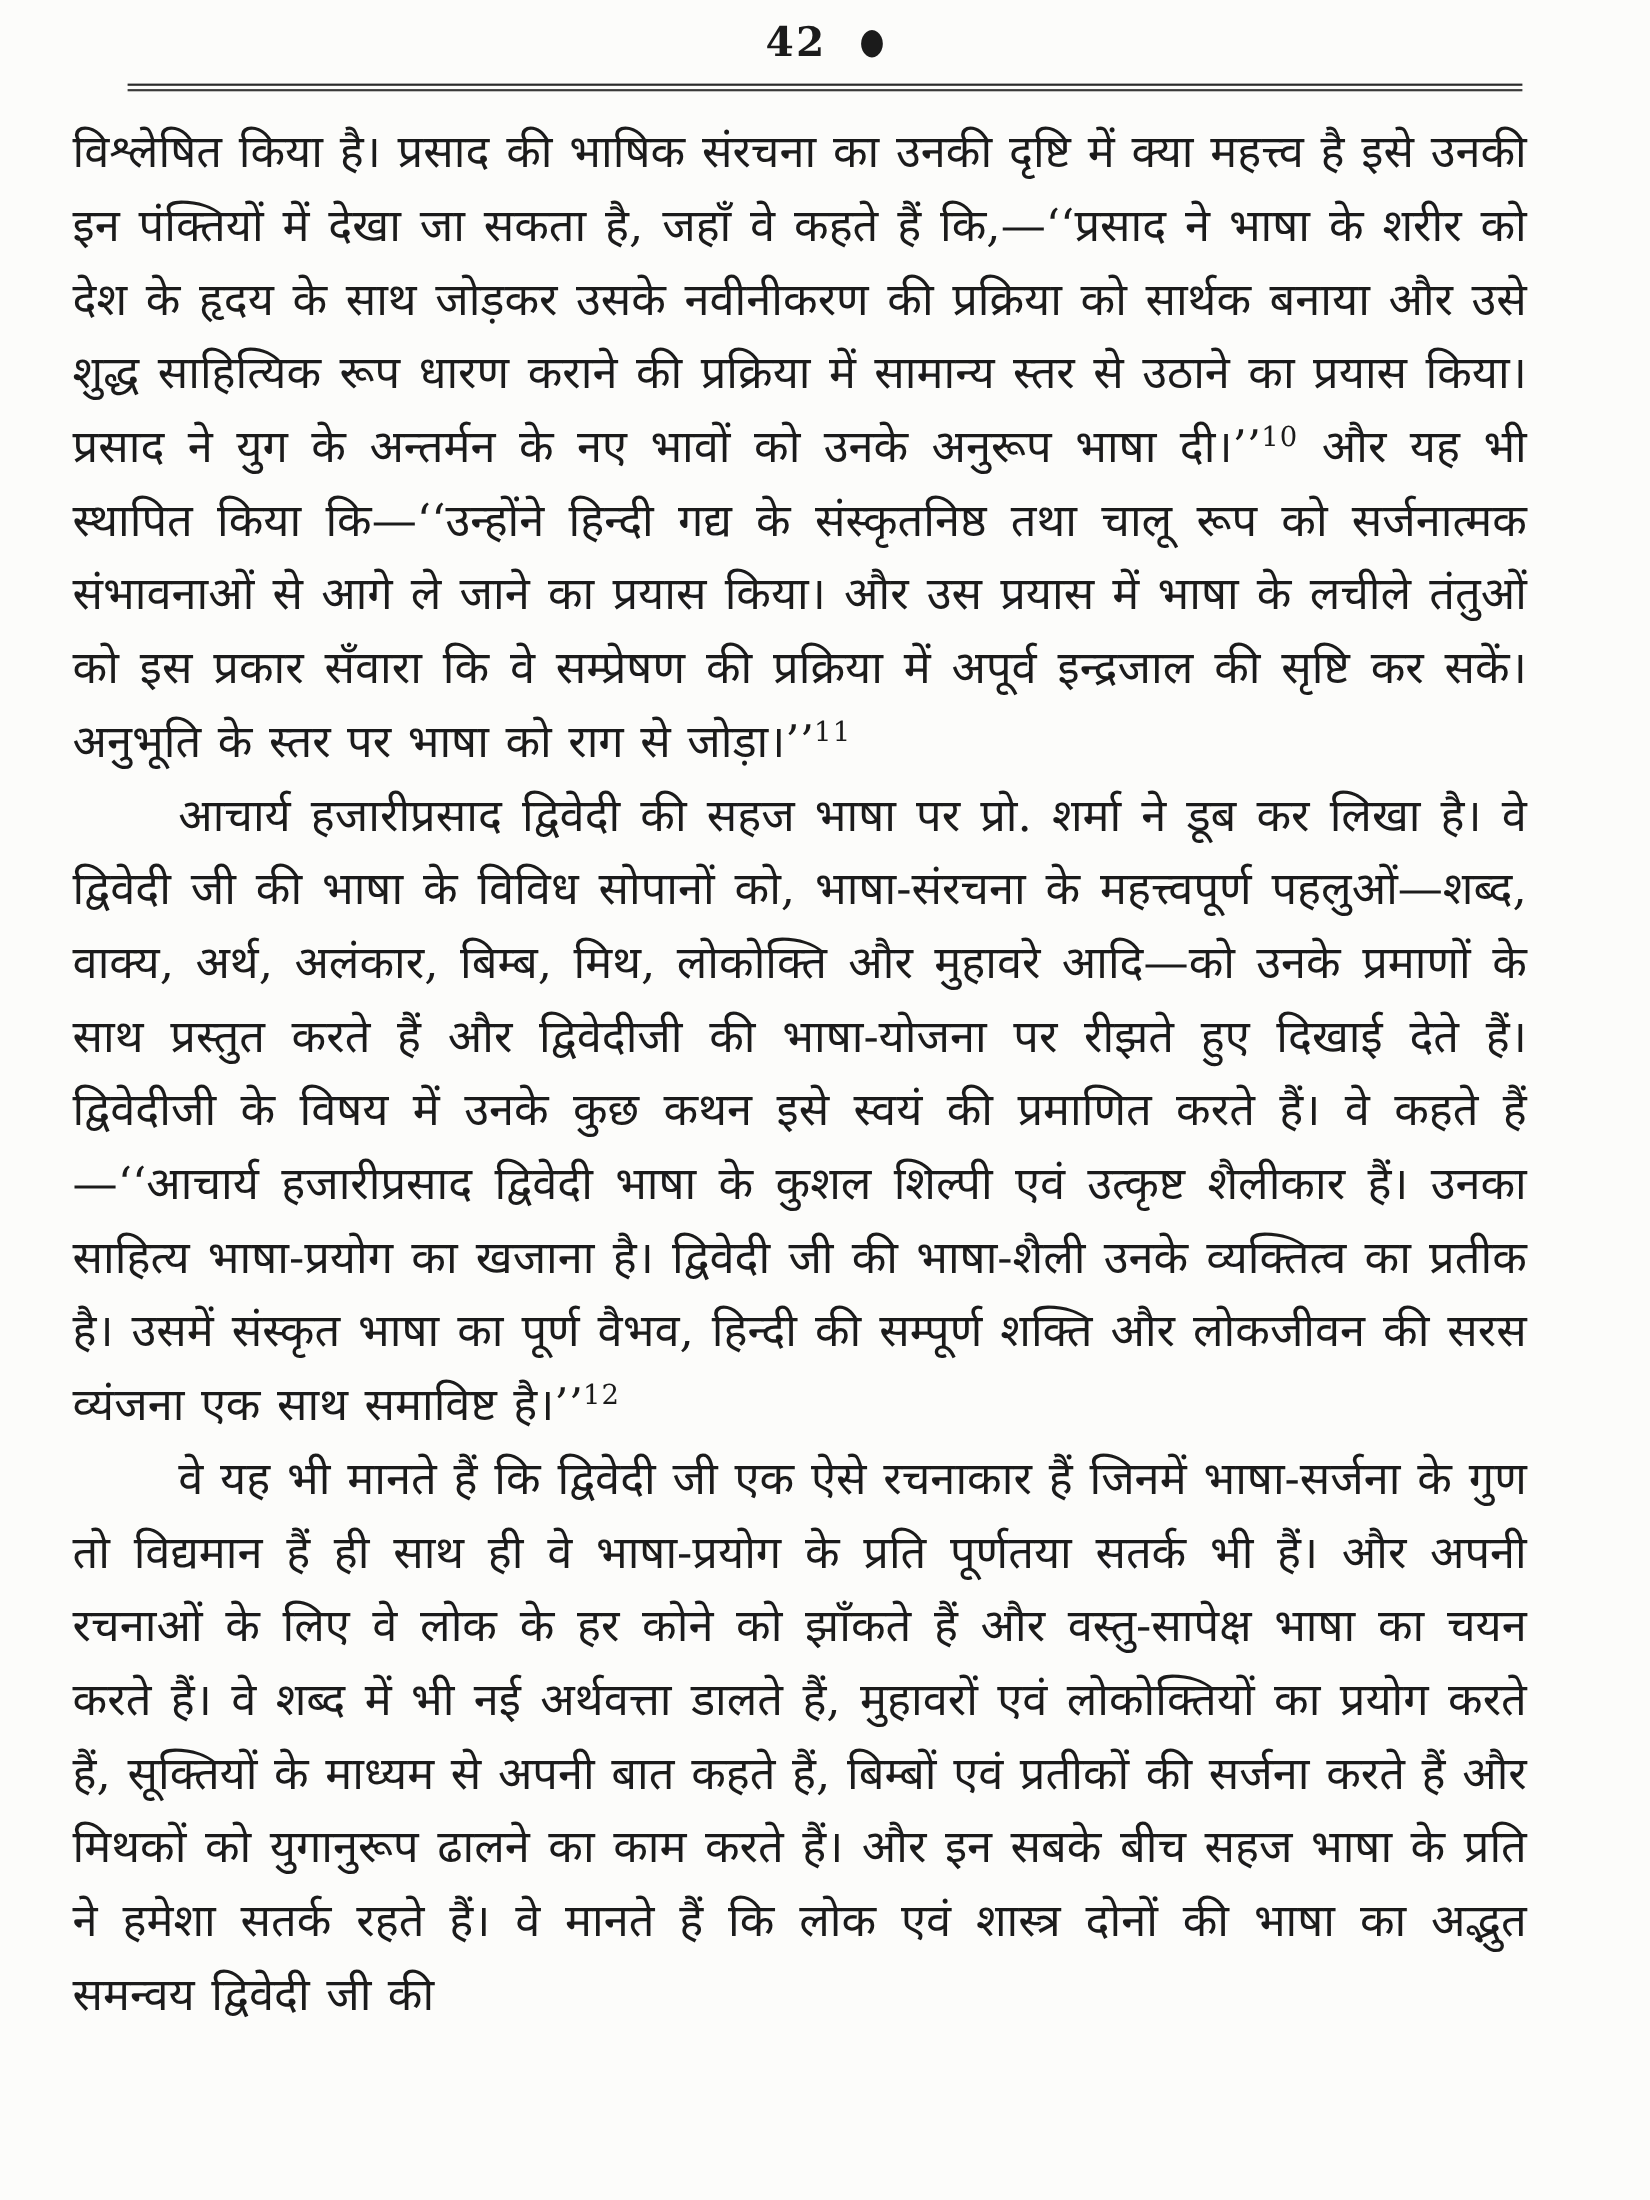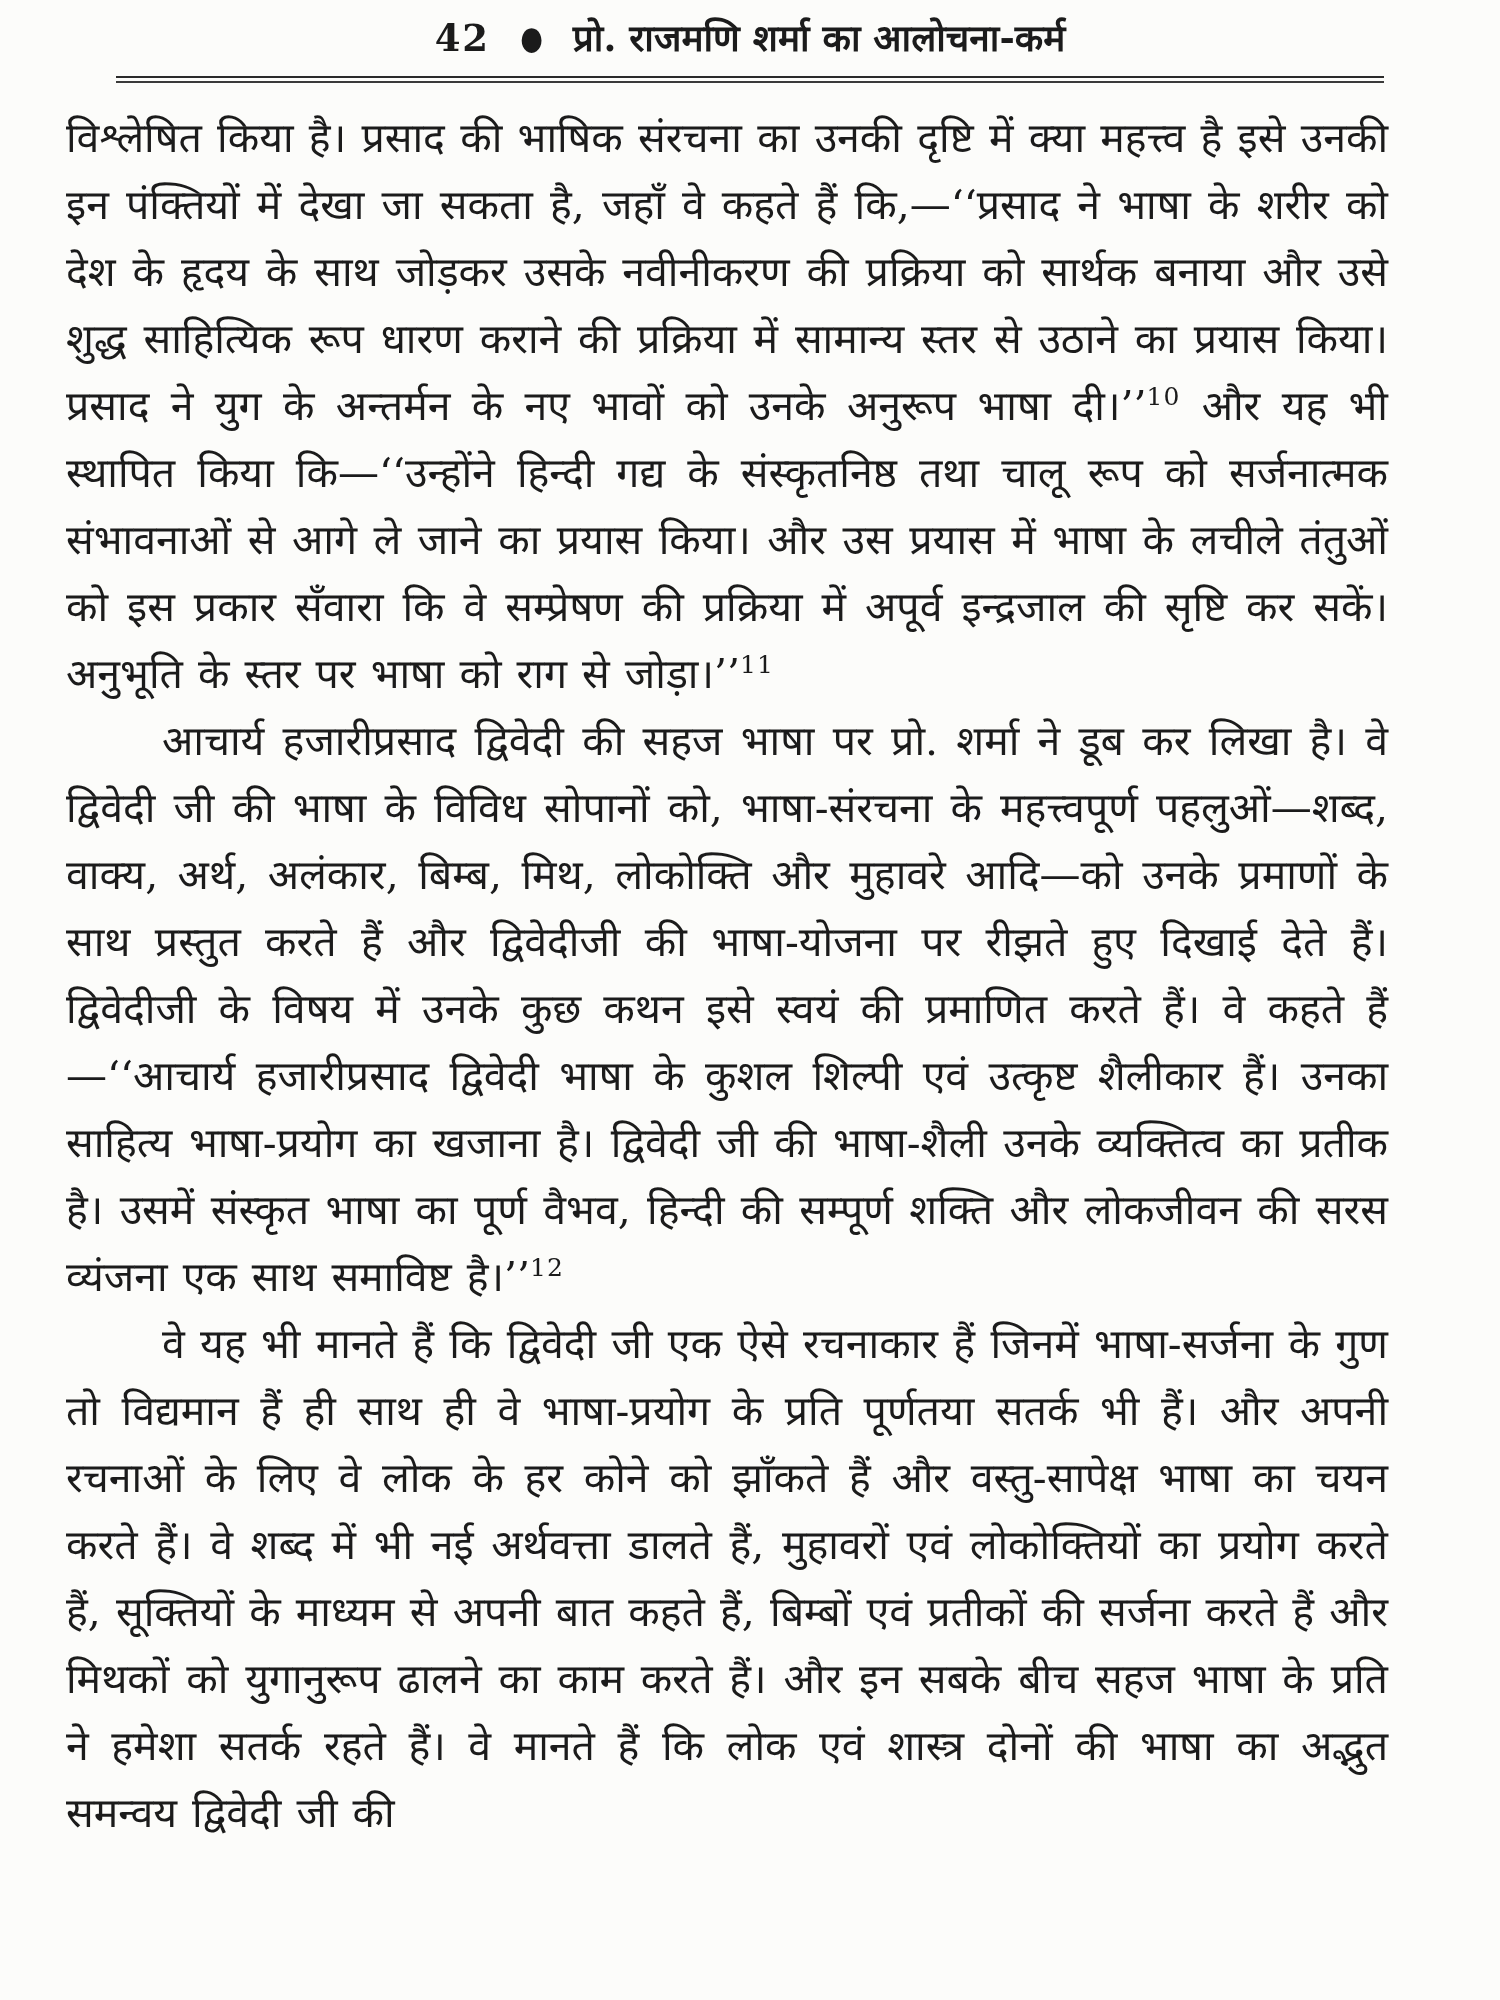--- a/index.html
+++ b/index.html
@@ -70,21 +70,20 @@
   }
 </style>
 </head>
 <body>
 
 <div class="page">
 
   <div class="header">
     <span class="page-number">42</span>
     <span class="bullet-icon">●</span>
-    <span class="running-title">प्रो. राजमणि शर्मा का आलोचना-कर्म</span>
   </div>
 
   <div class="header-rule"></div>
 
   <div class="page-body">
       <p class="para"><span>विश्लेषित किया है। प्रसाद की भाषिक संरचना का उनकी दृष्टि में क्या महत्त्व है इसे उनकी इन पंक्तियों में देखा जा सकता है, जहाँ वे कहते हैं कि,—‘‘प्रसाद ने भाषा के शरीर को देश के हृदय के साथ जोड़कर उसके नवीनीकरण की प्रक्रिया को सार्थक बनाया और उसे शुद्ध साहित्यिक रूप धारण कराने की प्रक्रिया में सामान्य स्तर से उठाने का प्रयास किया। प्रसाद ने युग के अन्तर्मन के नए भावों को उनके अनुरूप भाषा दी।’’</span><sup class="footnote-ref">10</sup><span> और यह भी स्थापित किया कि—‘‘उन्होंने हिन्दी गद्य के संस्कृतनिष्ठ तथा चालू रूप को सर्जनात्मक संभावनाओं से आगे ले जाने का प्रयास किया। और उस प्रयास में भाषा के लचीले तंतुओं को इस प्रकार सँवारा कि वे सम्प्रेषण की प्रक्रिया में अपूर्व इन्द्रजाल की सृष्टि कर सकें। अनुभूति के स्तर पर भाषा को राग से जोड़ा।’’</span><sup class="footnote-ref">11</sup></p>
       <p class="para indent"><span>आचार्य हजारीप्रसाद द्विवेदी की सहज भाषा पर प्रो. शर्मा ने डूब कर लिखा है। वे द्विवेदी जी की भाषा के विविध सोपानों को, भाषा-संरचना के महत्त्वपूर्ण पहलुओं—शब्द, वाक्य, अर्थ, अलंकार, बिम्ब, मिथ, लोकोक्ति और मुहावरे आदि—को उनके प्रमाणों के साथ प्रस्तुत करते हैं और द्विवेदीजी की भाषा-योजना पर रीझते हुए दिखाई देते हैं। द्विवेदीजी के विषय में उनके कुछ कथन इसे स्वयं की प्रमाणित करते हैं। वे कहते हैं—‘‘आचार्य हजारीप्रसाद द्विवेदी भाषा के कुशल शिल्पी एवं उत्कृष्ट शैलीकार हैं। उनका साहित्य भाषा-प्रयोग का खजाना है। द्विवेदी जी की भाषा-शैली उनके व्यक्तित्व का प्रतीक है। उसमें संस्कृत भाषा का पूर्ण वैभव, हिन्दी की सम्पूर्ण शक्ति और लोकजीवन की सरस व्यंजना एक साथ समाविष्ट है।’’</span><sup class="footnote-ref">12</sup></p>
       <p class="para indent"><span>वे यह भी मानते हैं कि द्विवेदी जी एक ऐसे रचनाकार हैं जिनमें भाषा-सर्जना के गुण तो विद्यमान हैं ही साथ ही वे भाषा-प्रयोग के प्रति पूर्णतया सतर्क भी हैं। और अपनी रचनाओं के लिए वे लोक के हर कोने को झाँकते हैं और वस्तु-सापेक्ष भाषा का चयन करते हैं। वे शब्द में भी नई अर्थवत्ता डालते हैं, मुहावरों एवं लोकोक्तियों का प्रयोग करते हैं, सूक्तियों के माध्यम से अपनी बात कहते हैं, बिम्बों एवं प्रतीकों की सर्जना करते हैं और मिथकों को युगानुरूप ढालने का काम करते हैं। और इन सबके बीच सहज भाषा के प्रति ने हमेशा सतर्क रहते हैं। वे मानते हैं कि लोक एवं शास्त्र दोनों की भाषा का अद्भुत समन्वय द्विवेदी जी की</span></p>
     </div>
 

